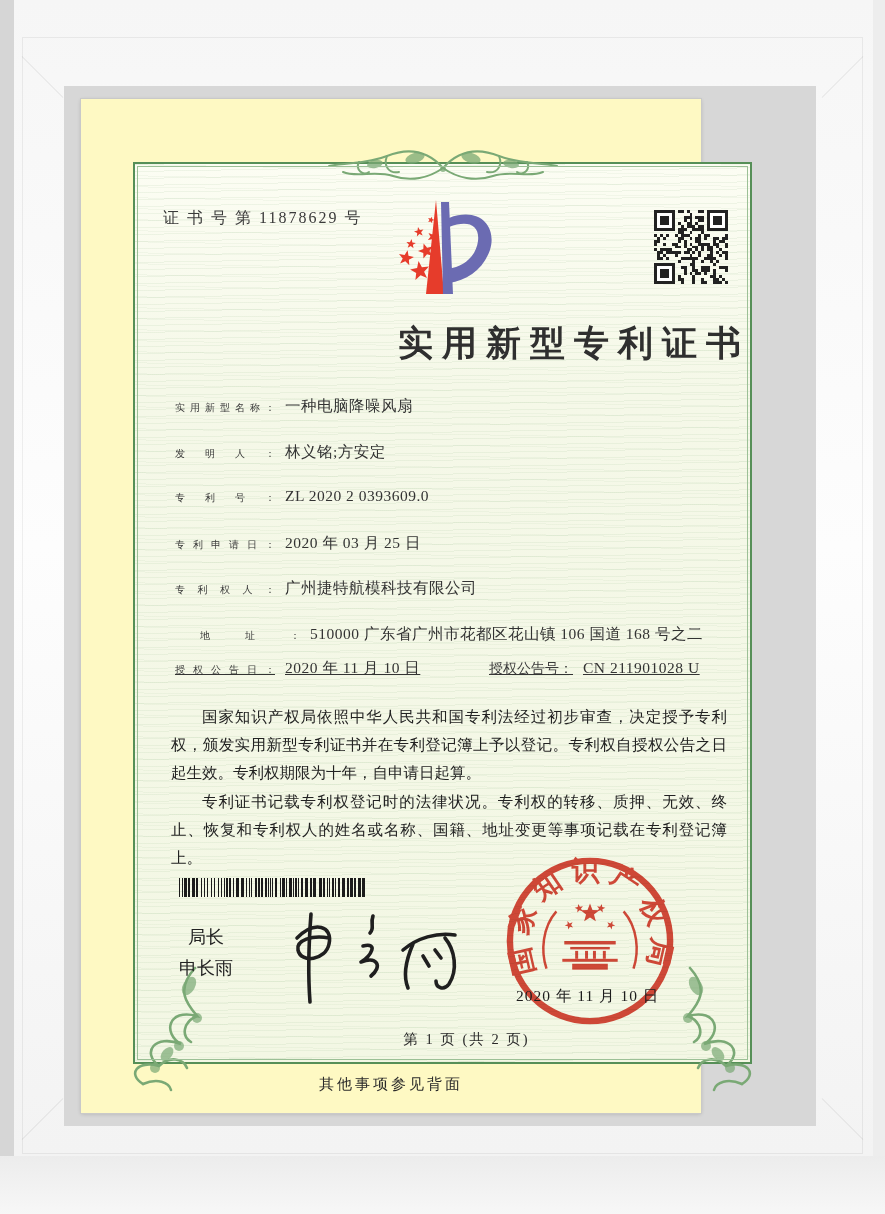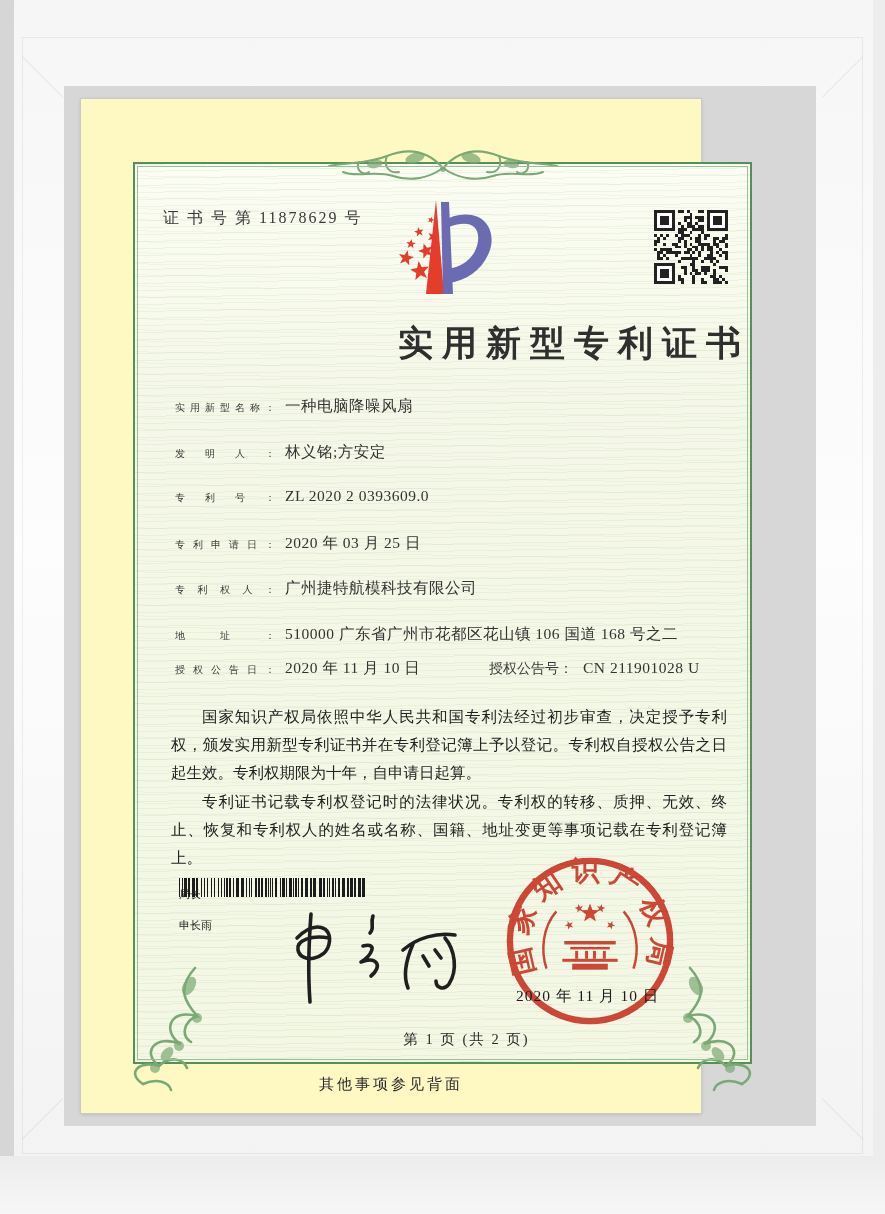--- a/index.html
+++ b/index.html
@@ -39,29 +39,29 @@
   
   .cert-no{position:absolute;left:28px;top:44px;font-size:16px;letter-spacing:2px;color:#3a3a3a;}
   .logo{position:absolute;left:248px;top:30px;width:124px;height:112px;}
   .qr{position:absolute;left:519px;top:46px;width:74px;height:74px;}
   .title{position:absolute;top:156px;left:0;width:100%;text-align:right;
     font-size:35px;font-weight:600;letter-spacing:9px;color:#2f2f2f;text-indent:9px;}
   .fields{position:absolute;top:232px;left:40px;right:22px;}
   .frow{display:flex;align-items:baseline;height:20px;margin-bottom:25.5px;font-size:15.5px;color:#333;}
   .frow .lbl{display:inline-block;width:100px;font-size:10px;text-align:justify;text-align-last:justify;color:#3a3a3a;flex:none;}
   .frow .val{margin-left:10px;letter-spacing:0.5px;white-space:nowrap;}
-  .frow.tight{margin-bottom:14px;}
-  .frow.last{margin-bottom:16px;}
+  .frow.tight{margin-bottom:14px;justify-content:center;}
+  .frow.last{margin-bottom:16px;text-decoration:underline;}
   .frow .val.fixed{min-width:176px;}
   .frow .lbl2{margin-left:28px;font-size:14px;color:#3a3a3a;flex:none;}
   .paras{position:absolute;top:539px;left:36px;width:556px;font-size:15.5px;line-height:1.82;
     text-align:justify;color:#222;}
   .paras p{margin:0;text-indent:2em;}
   .barcode{position:absolute;left:44px;top:714px;width:186px;height:19px;}
-  .director{position:absolute;left:44px;top:715px;font-size:11px;line-height:31px;color:#222;}
+  .director{position:absolute;left:44px;top:758px;font-size:18px;line-height:31px;color:#222;text-align:center;}
   .sig{position:absolute;left:150px;top:734px;width:195px;height:112px;}
   .seal{position:absolute;left:366px;top:688px;width:178px;height:178px;opacity:0.92;mix-blend-mode:multiply;}
   .seal-date{position:absolute;left:381px;top:822px;font-size:15.5px;letter-spacing:1px;color:#1d1d1d;z-index:3;}
   .pagenum{position:absolute;top:866px;left:0;width:100%;text-align:center;font-size:14.5px;color:#2a2a2a;letter-spacing:2px;padding-left:24px;}
   .back-note{position:absolute;top:976px;left:0;width:100%;text-align:center;font-size:15px;color:#2a2a2a;letter-spacing:3px;}
   
   .orn-top{position:absolute;top:-26px;left:50%;transform:translateX(-50%);width:240px;height:56px;}
   .orn-corner{position:absolute;width:104px;height:132px;bottom:-30px;}
   .orn-bl{left:-26px;}
   .orn-br{right:-26px;transform:scaleX(-1);}

